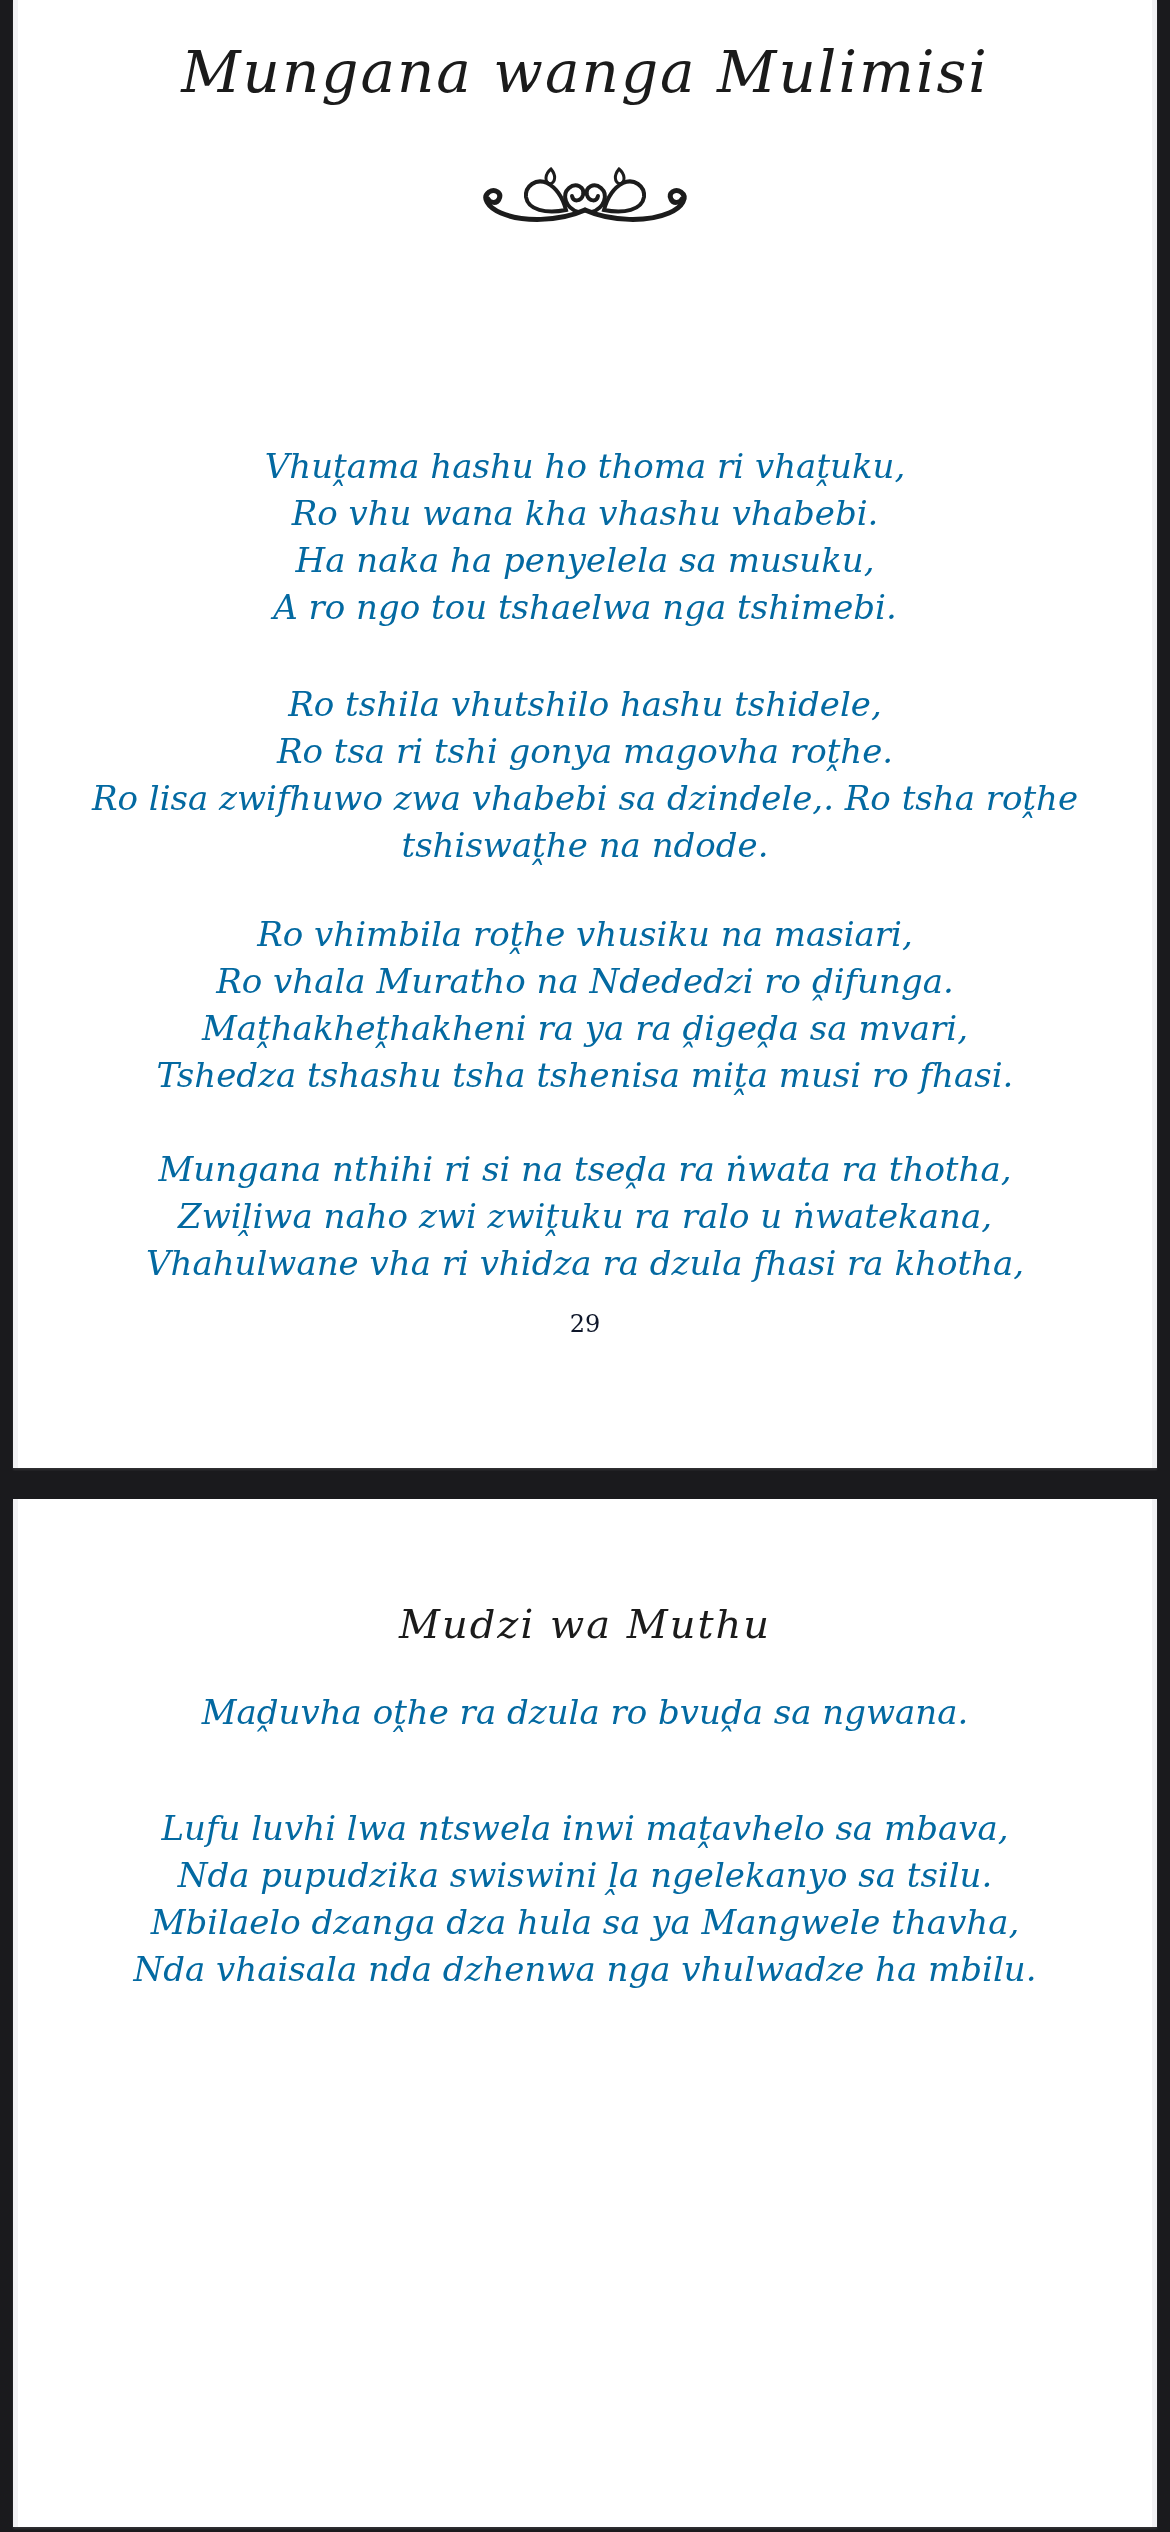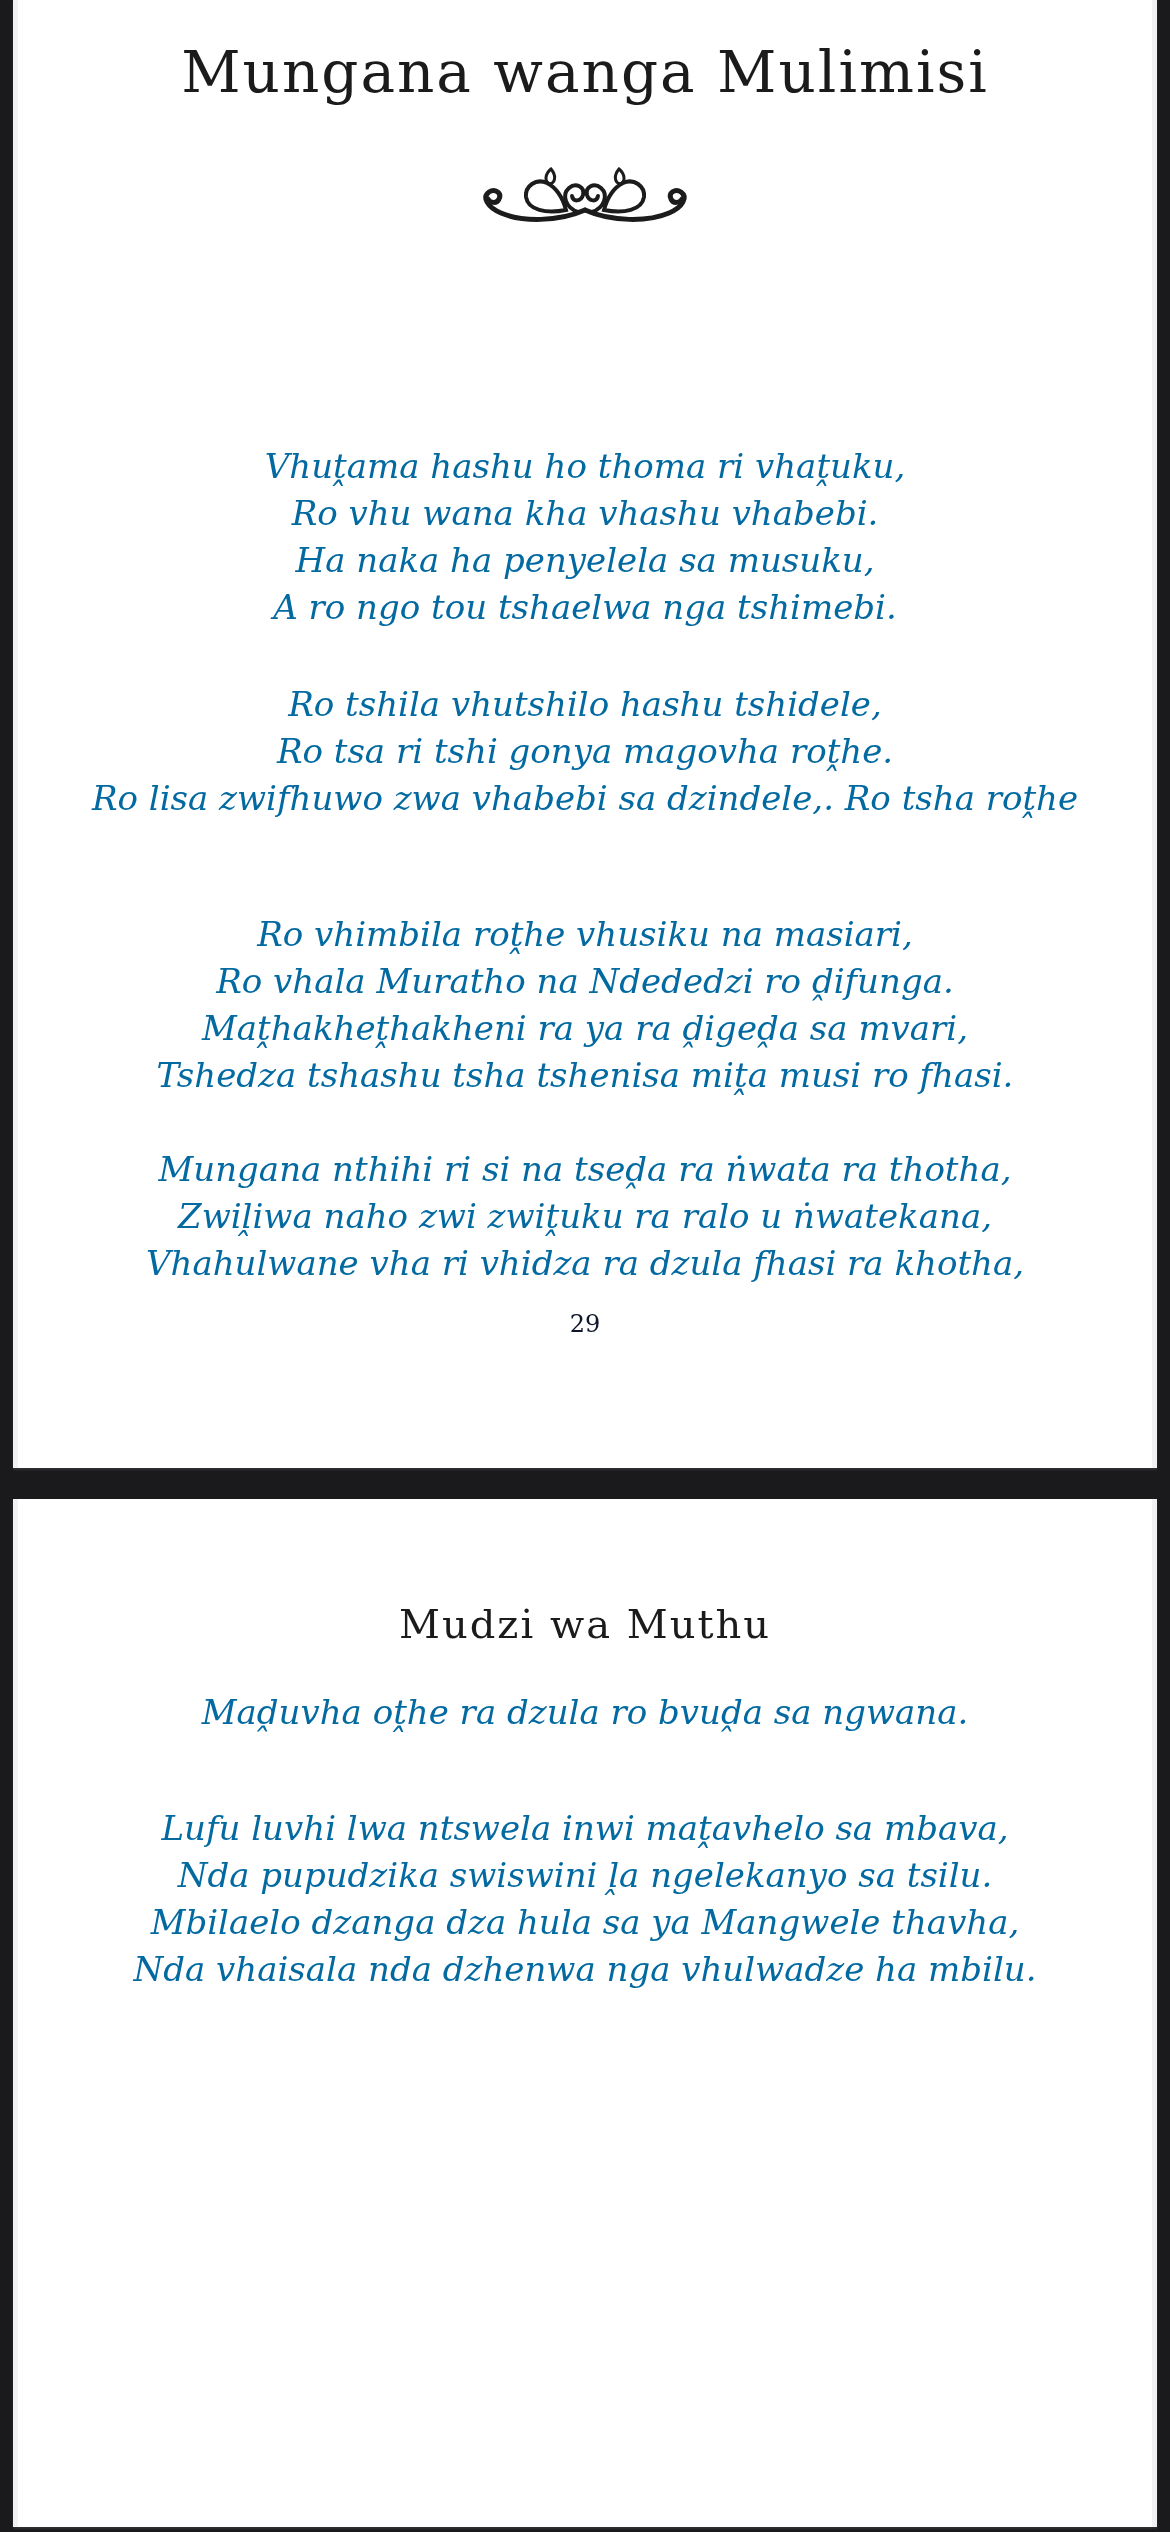--- a/index.html
+++ b/index.html
@@ -24,20 +24,21 @@
   #page-2 { top: 1499px; height: 1028px; }
 
   .block {
     position: absolute;
     left: 0; right: 0;
     text-align: center;
     color: #1e1e1e;
   }
 
   .script-title {
+    font-style: italic;
     font-weight: 500;
     letter-spacing: 2px;
     color: #1b1b1b;
   }
   .book-title { top: 26px; font-size: 58px; line-height: 92px; }
   .poem-title { top: 96px;  font-size: 40px; line-height: 58px; }
 
   .ornament-wrap { top: 166px; }
 
   .stanza div, .single-line {
@@ -91,20 +92,21 @@
       <div>Vhuṱama hashu ho thoma ri vhaṱuku,</div>
       <div>Ro vhu wana kha vhashu vhabebi.</div>
       <div>Ha naka ha penyelela sa musuku,</div>
       <div>A ro ngo tou tshaelwa nga tshimebi.</div>
     </div>
 
     <div class="block stanza" id="stanza-2">
       <div>Ro tshila vhutshilo hashu tshidele,</div>
       <div>Ro tsa ri tshi gonya magovha roṱhe.</div>
       <div>Ro lisa zwifhuwo zwa vhabebi sa dzindele,. Ro tsha roṱhe</div>
+      <div>tshiswaṱhe na ndode.</div>
     </div>
 
     <div class="block stanza" id="stanza-3">
       <div>Ro vhimbila roṱhe vhusiku na masiari,</div>
       <div>Ro vhala Muratho na Ndededzi ro ḓifunga.</div>
       <div>Maṱhakheṱhakheni ra ya ra ḓigeḓa sa mvari,</div>
       <div>Tshedza tshashu tsha tshenisa miṱa musi ro fhasi.</div>
     </div>
 
     <div class="block stanza" id="stanza-4">

